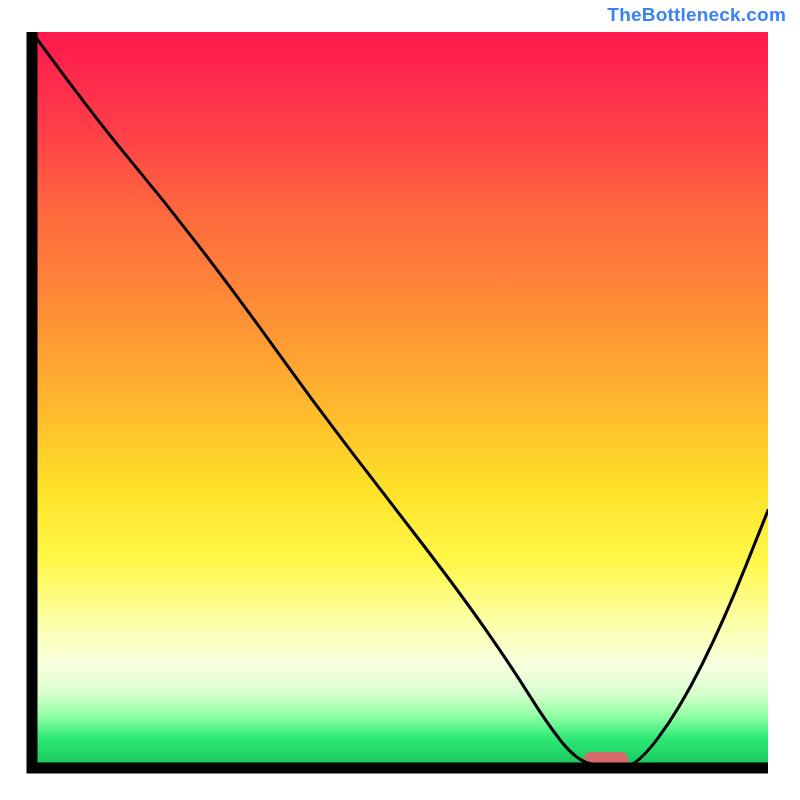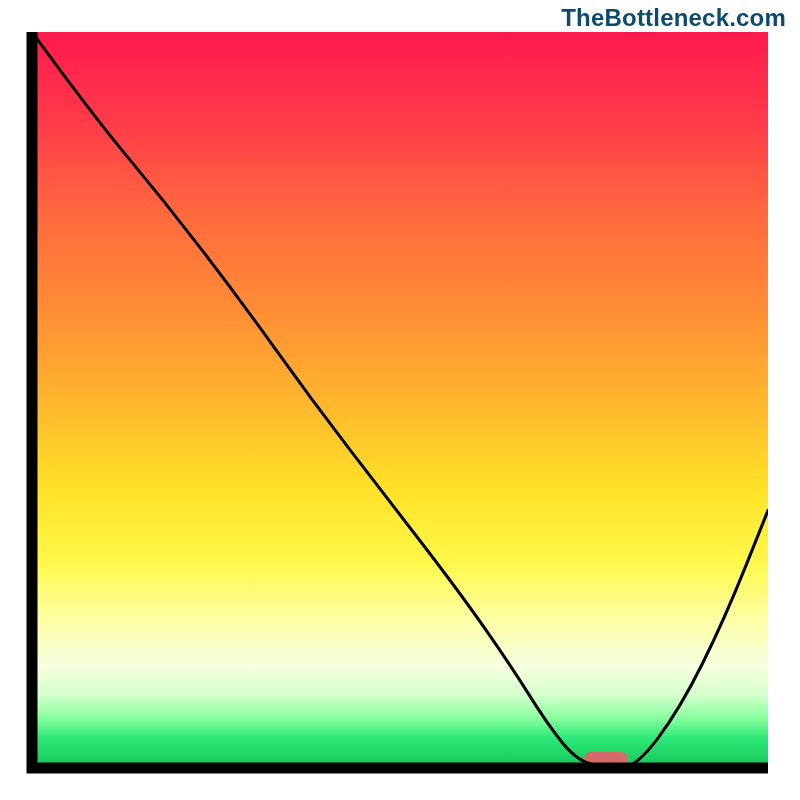--- a/index.html
+++ b/index.html
@@ -12,23 +12,23 @@
   }
   .frame {
     position: relative;
     width: 800px;
     height: 800px;
   }
   .watermark {
     position: absolute;
     top: 4px;
     right: 14px;
-    font-size: 24px;
+    font-size: 19px;
     font-weight: 600;
-    color: #0c4a6e;
+    color: #3b82f6;
     letter-spacing: 0.2px;
   }
   svg {
     position: absolute;
     top: 0;
     left: 0;
   }
 </style>
 </head>
 <body>

